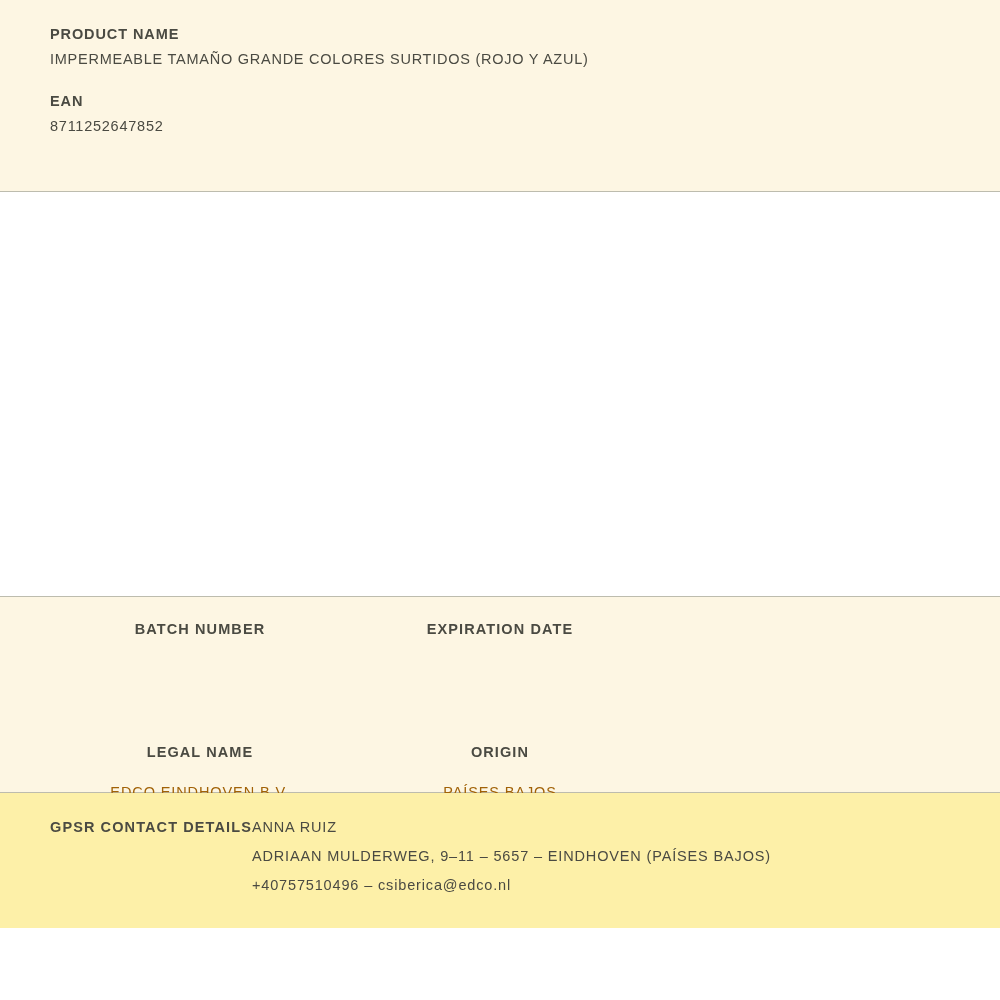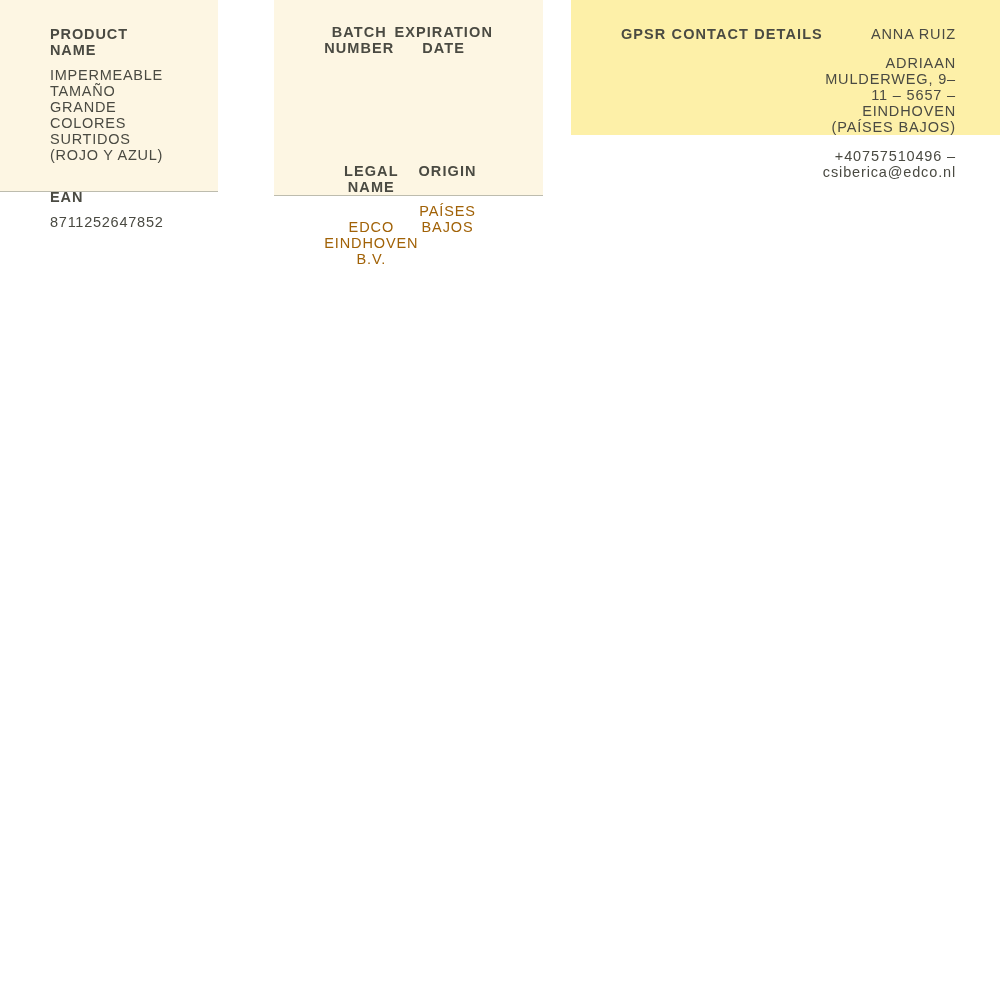--- a/index.html
+++ b/index.html
@@ -9,25 +9,24 @@
   body {
     width: 1000px;
     height: 1000px;
     font-family: "Liberation Sans", sans-serif;
     background: #ffffff;
     color: #4a4a42;
     overflow: hidden;
   }
   .sheet {
     width: 1000px;
-    height: 779px;
+    height: 928px;
     position: relative;
     display: flex;
-    flex-direction: row;
-    gap: 28px;
+    flex-direction: column;
   }
 
   
   .top-section {
     background: #fdf6e3;
     padding: 26px 50px 18px 50px;
     box-sizing: border-box;
     border-bottom: 1px solid #bdbcae;
     height: 192px;
   }
@@ -115,21 +114,21 @@
   .footer-title {
     font-size: 14.5px;
     font-weight: bold;
     letter-spacing: 1.1px;
     color: #4a4a42;
     text-transform: uppercase;
     margin: 0;
     white-space: nowrap;
   }
   .footer-right {
-    text-align: right;
+    text-align: left;
     flex: 1 1 auto;
   }
   .footer-line {
     font-size: 14.5px;
     letter-spacing: 0.85px;
     color: #4a4a42;
     text-transform: uppercase;
     margin: 0 0 13px 0;
   }
   .footer-line:last-child {

